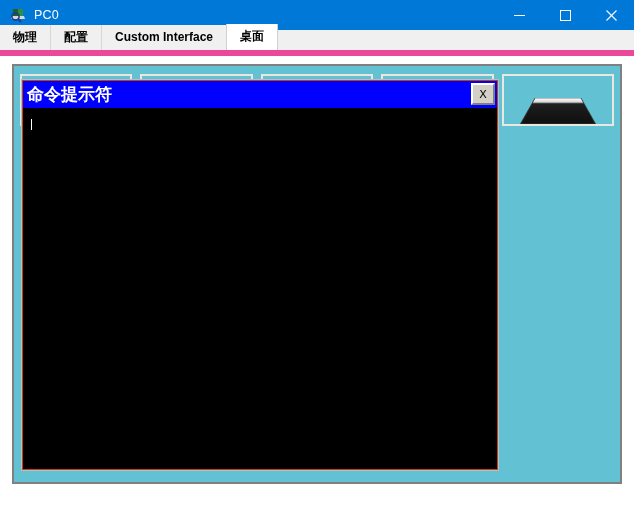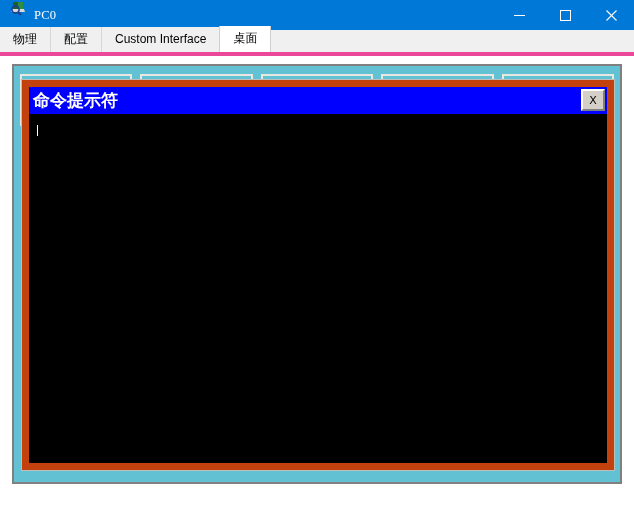--- a/index.html
+++ b/index.html
@@ -25,21 +25,21 @@
   }
 
   
   #title-bar {
     position: absolute;
     left: 0; top: 0;
     width: 634px;
     height: 30px;
     background: #0078d7;
     display: flex;
-    font-family: Liberation Serif, serif;
+    align-items: center;
   }
   #app-icon {
     width: 16px;
     height: 16px;
     margin-left: 10px;
     margin-right: 8px;
     position: relative;
     flex: none;
   }
   #window-title {
@@ -63,24 +63,25 @@
   }
   .win-btn svg { display: block; }
 
   
   #tab-strip {
     position: absolute;
     left: 0; top: 30px;
     width: 634px;
     height: 26px;
     background: #f0f0f0;
-    border-bottom: 4px solid #ec4899;
+    border-bottom: 6px solid #ec4899;
     box-sizing: border-box;
     display: flex;
     align-items: flex-end;
+    font-weight: bold;
   }
   .tab {
     height: 25px;
     padding: 0 13px;
     font-size: 12px;
     color: #000000;
     line-height: 25px;
     box-sizing: border-box;
     border-right: 1px solid #d8d8d8;
     background: #f0f0f0;
@@ -136,24 +137,24 @@
     height: 30px;
     background: linear-gradient(#ffffff 0%, #d8d8d8 22%, #202020 30%, #101010 100%);
     border: 1px solid #303030;
   }
 
   
   #cmd-window {
     position: absolute;
     left: 8px;
     top: 14px;
-    width: 592px;
+    width: 476px;
     height: 390px;
     background: #0f766e;
-    border: 7px solid #c2410c;
+    border: 1px solid #c2410c;
     box-sizing: border-box;
     box-shadow: 0 0 0 1px #bdbdbd;
   }
   #cmd-title-bar {
     position: absolute;
     left: 0; top: 0;
     width: 100%;
     height: 27px;
     background: #0000ff;
     display: flex;

